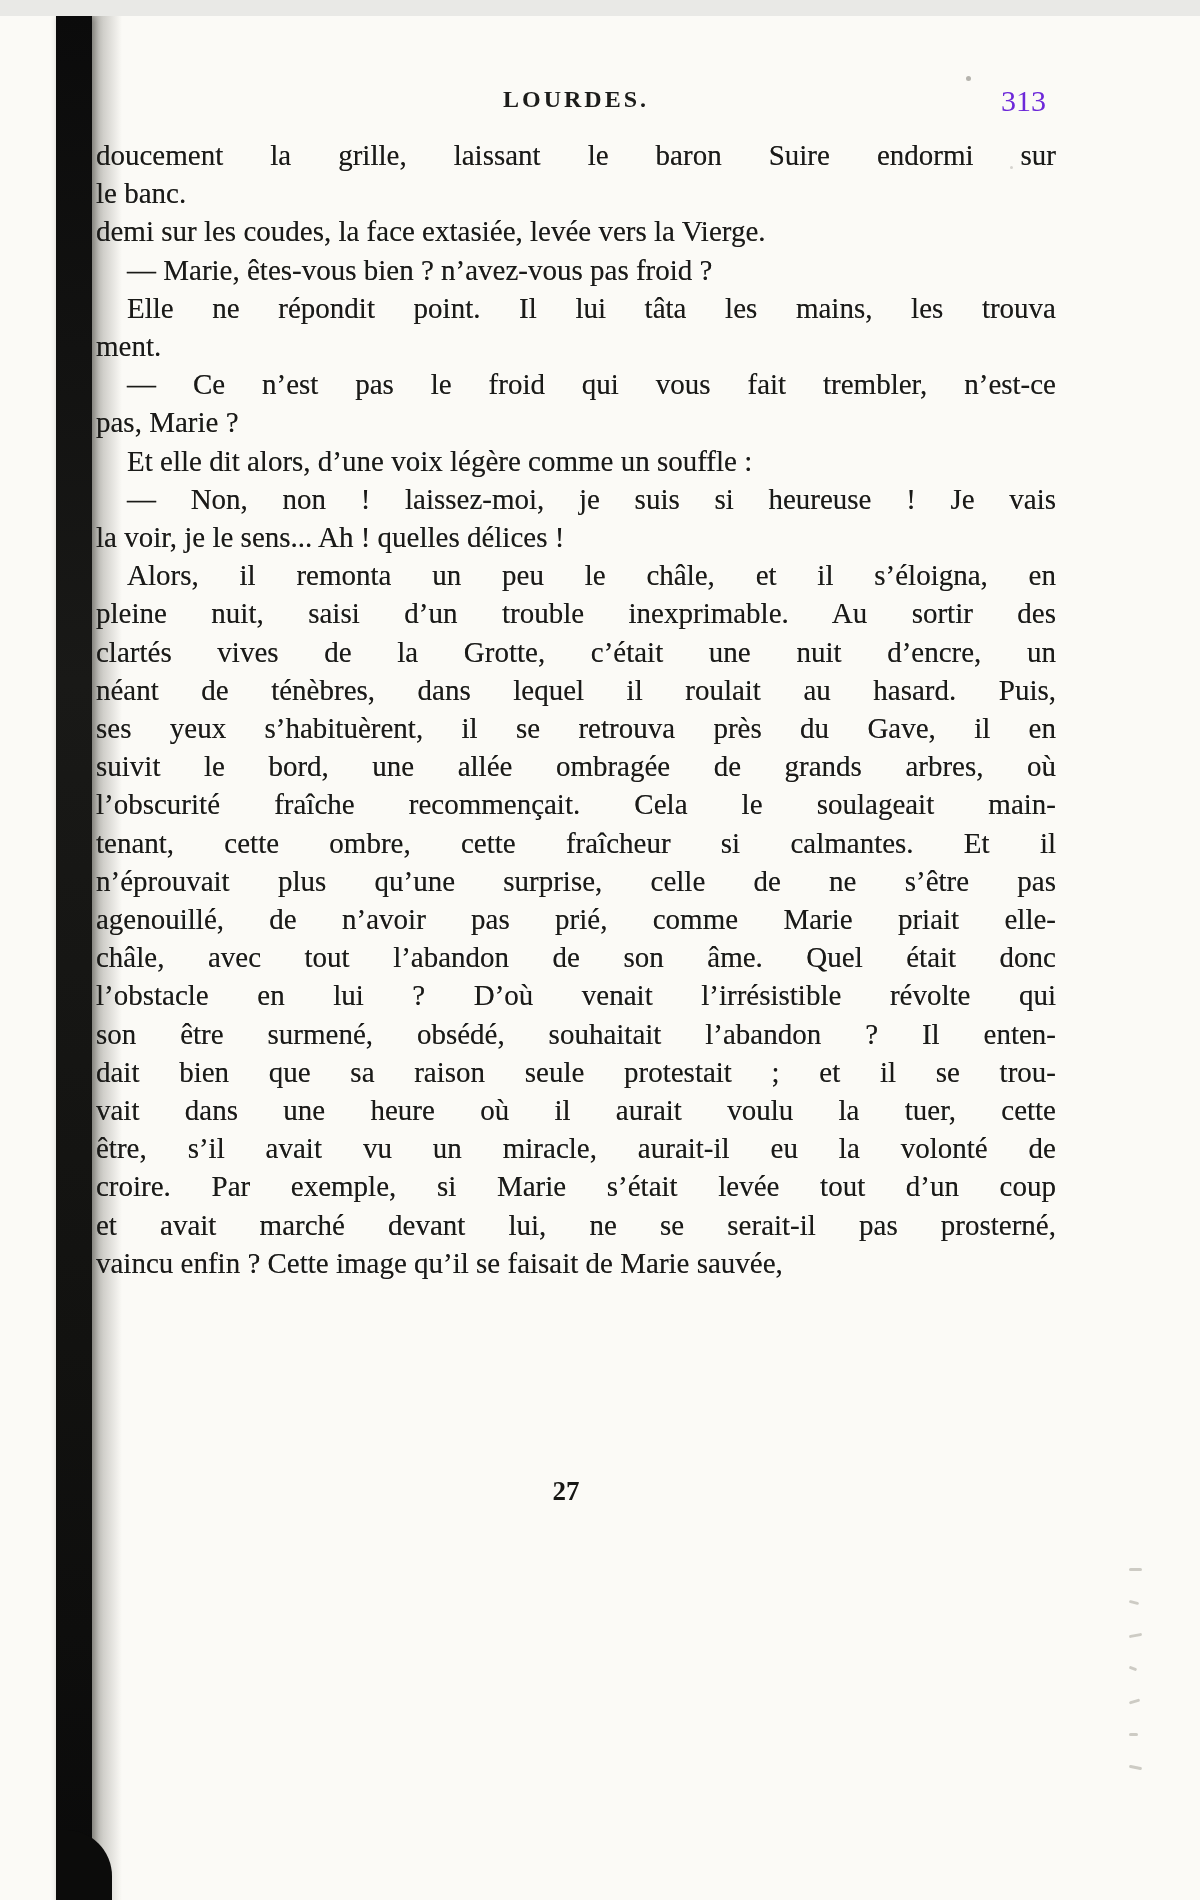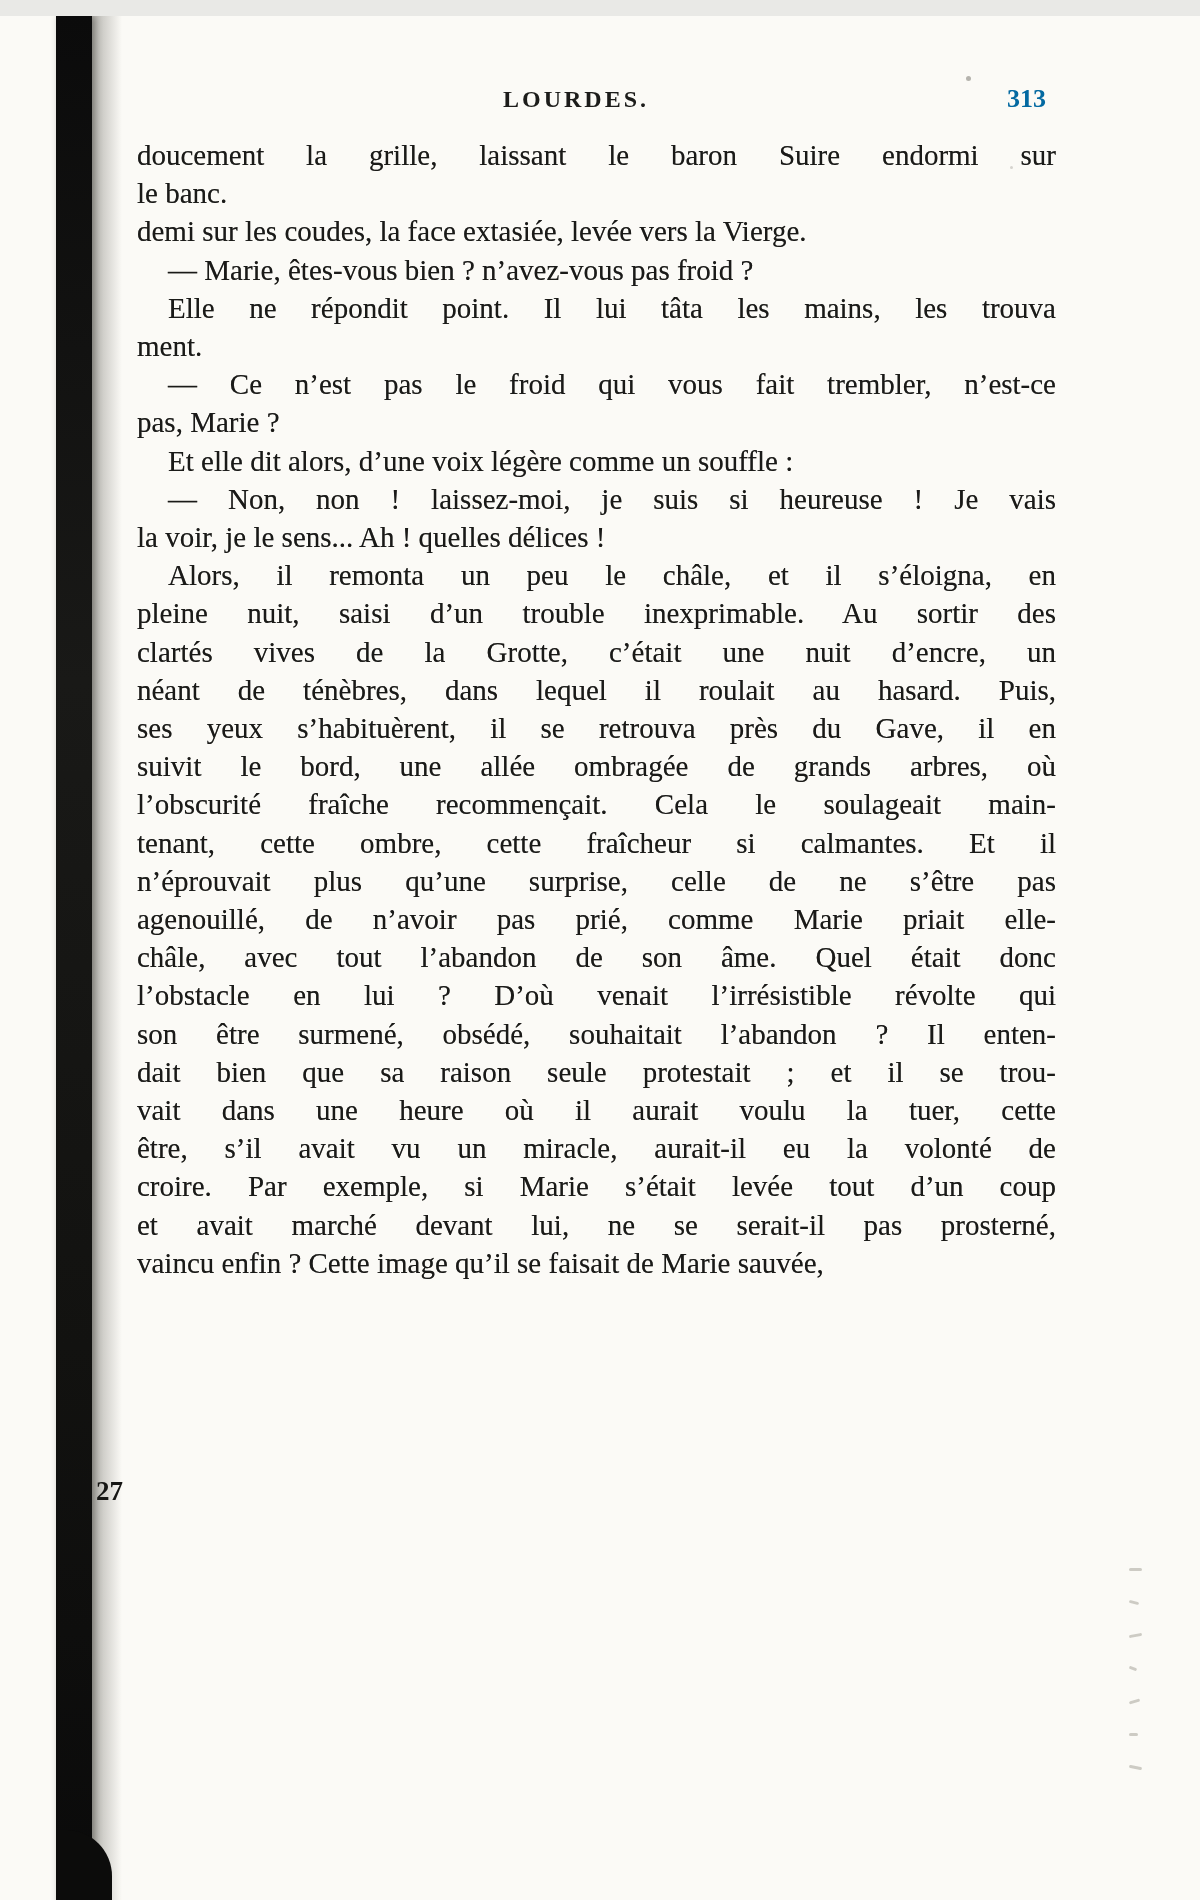--- a/index.html
+++ b/index.html
@@ -92,51 +92,51 @@
     text-align: center;
     font-size: 24px;
     font-weight: 700;
     letter-spacing: 3px;
     color: #1c1c1a;
   }
   .page-number {
     position: absolute;
     right: 10px;
     top: -2px;
-    font-size: 26px;
-    font-weight: 700;
-    color: #0369a1;
+    font-size: 30px;
+    font-weight: 400;
+    color: #6d28d9;
   }
 
   
   .text-block {
     position: absolute;
     top: 120px;
     left: 96px;
     width: 960px;
     font-size: 29px;
     line-height: 38.2px;
     text-shadow: 0 0 0.4px rgba(20,20,18,0.55);
   }
-  .para { margin: 0; padding-left: 41px; }
+  .para { margin: 0; }
   .line {
     text-align: justify;
     text-align-last: justify;
     white-space: normal;
   }
   .line.last { text-align-last: left; }
   .line.indent { text-indent: 31px; }
 
   
   .signature {
     position: absolute;
     top: 1460px;
     left: 96px;
     width: 960px;
-    text-align: left;
+    text-align: center;
     padding-right: 20px;
     box-sizing: border-box;
     font-size: 27px;
     font-weight: 700;
     color: #161614;
   }
 </style>
 </head>
 <body>
 

